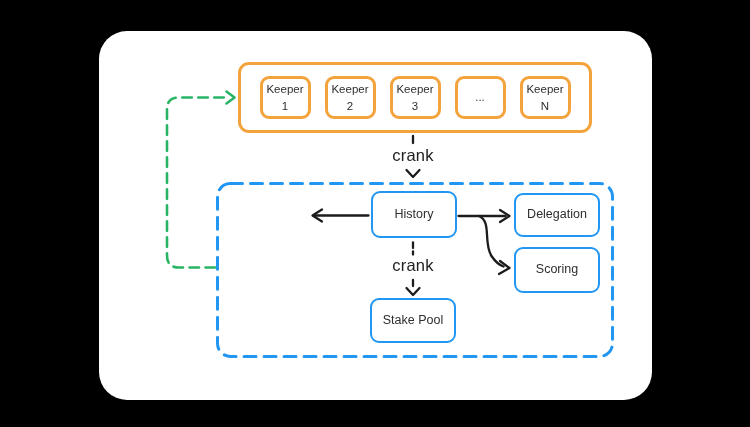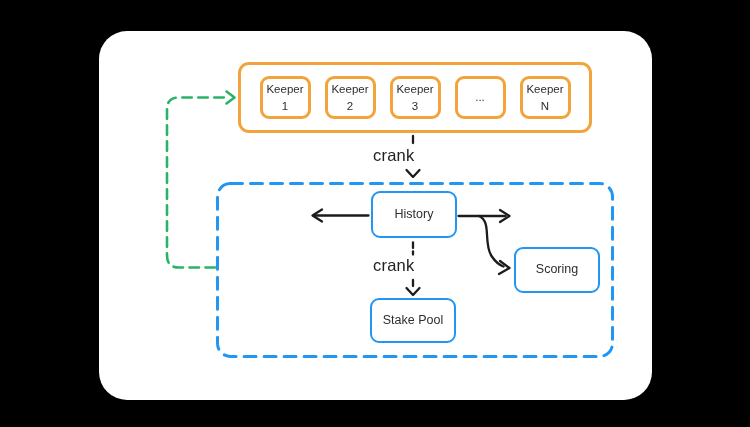--- a/index.html
+++ b/index.html
@@ -32,21 +32,21 @@
     border:2.5px solid var(--blue); border-radius:9px; background:#fff;
     display:flex; flex-direction:column; align-items:center; justify-content:center;
     font-size:12.5px; line-height:1.55; color:var(--text); text-align:center;
   }
   .node-vh        { left:224px; top:192px; width:86px; height:45px; }
   .node-steward   { left:371px; top:191px; width:86px; height:47px; }
   .node-delegation{ left:514px; top:193px; width:86px; height:44px; }
   .node-scoring   { left:514px; top:247px; width:86px; height:46px; }
   .node-stakepool { left:370px; top:298px; width:86px; height:45px; }
   .crank {
-    position:absolute; width:80px; 
+    position:absolute; width:80px; text-align:center;
     font-size:16.5px; color:#222; letter-spacing:0.2px;
   }
   .crank-top    { left:373px; top:146px; }
   .crank-bottom { left:373px; top:256px; }
   .overlay { position:absolute; left:0; top:0; width:750px; height:427px; pointer-events:none; }
   .edge-black  { stroke:var(--arrow); stroke-width:2.3; fill:none; stroke-linecap:round; stroke-linejoin:round; }
   .edge-green  { stroke:var(--green); stroke-width:2.6; fill:none; stroke-linecap:round; stroke-linejoin:round; }
   .edge-green-dash { stroke-dasharray:9.5 6.5; }
   .edge-blue-dash  { stroke:var(--blue); stroke-width:3; fill:none; stroke-dasharray:12 8; stroke-linecap:round; }
 </style>
@@ -102,19 +102,22 @@
       <span>N</span>
     </div>
   </div>
 
   <div class="crank crank-top">crank</div>
   <div class="crank crank-bottom">crank</div>
 
   <div class="node node-steward">
     <span>History</span>
   </div>
+  <div class="node node-delegation">
+    <span>Delegation</span>
+  </div>
   <div class="node node-scoring">
     <span>Scoring</span>
   </div>
   <div class="node node-stakepool">
     <span>Stake Pool</span>
   </div>
 </div>
 
 </body></html>

